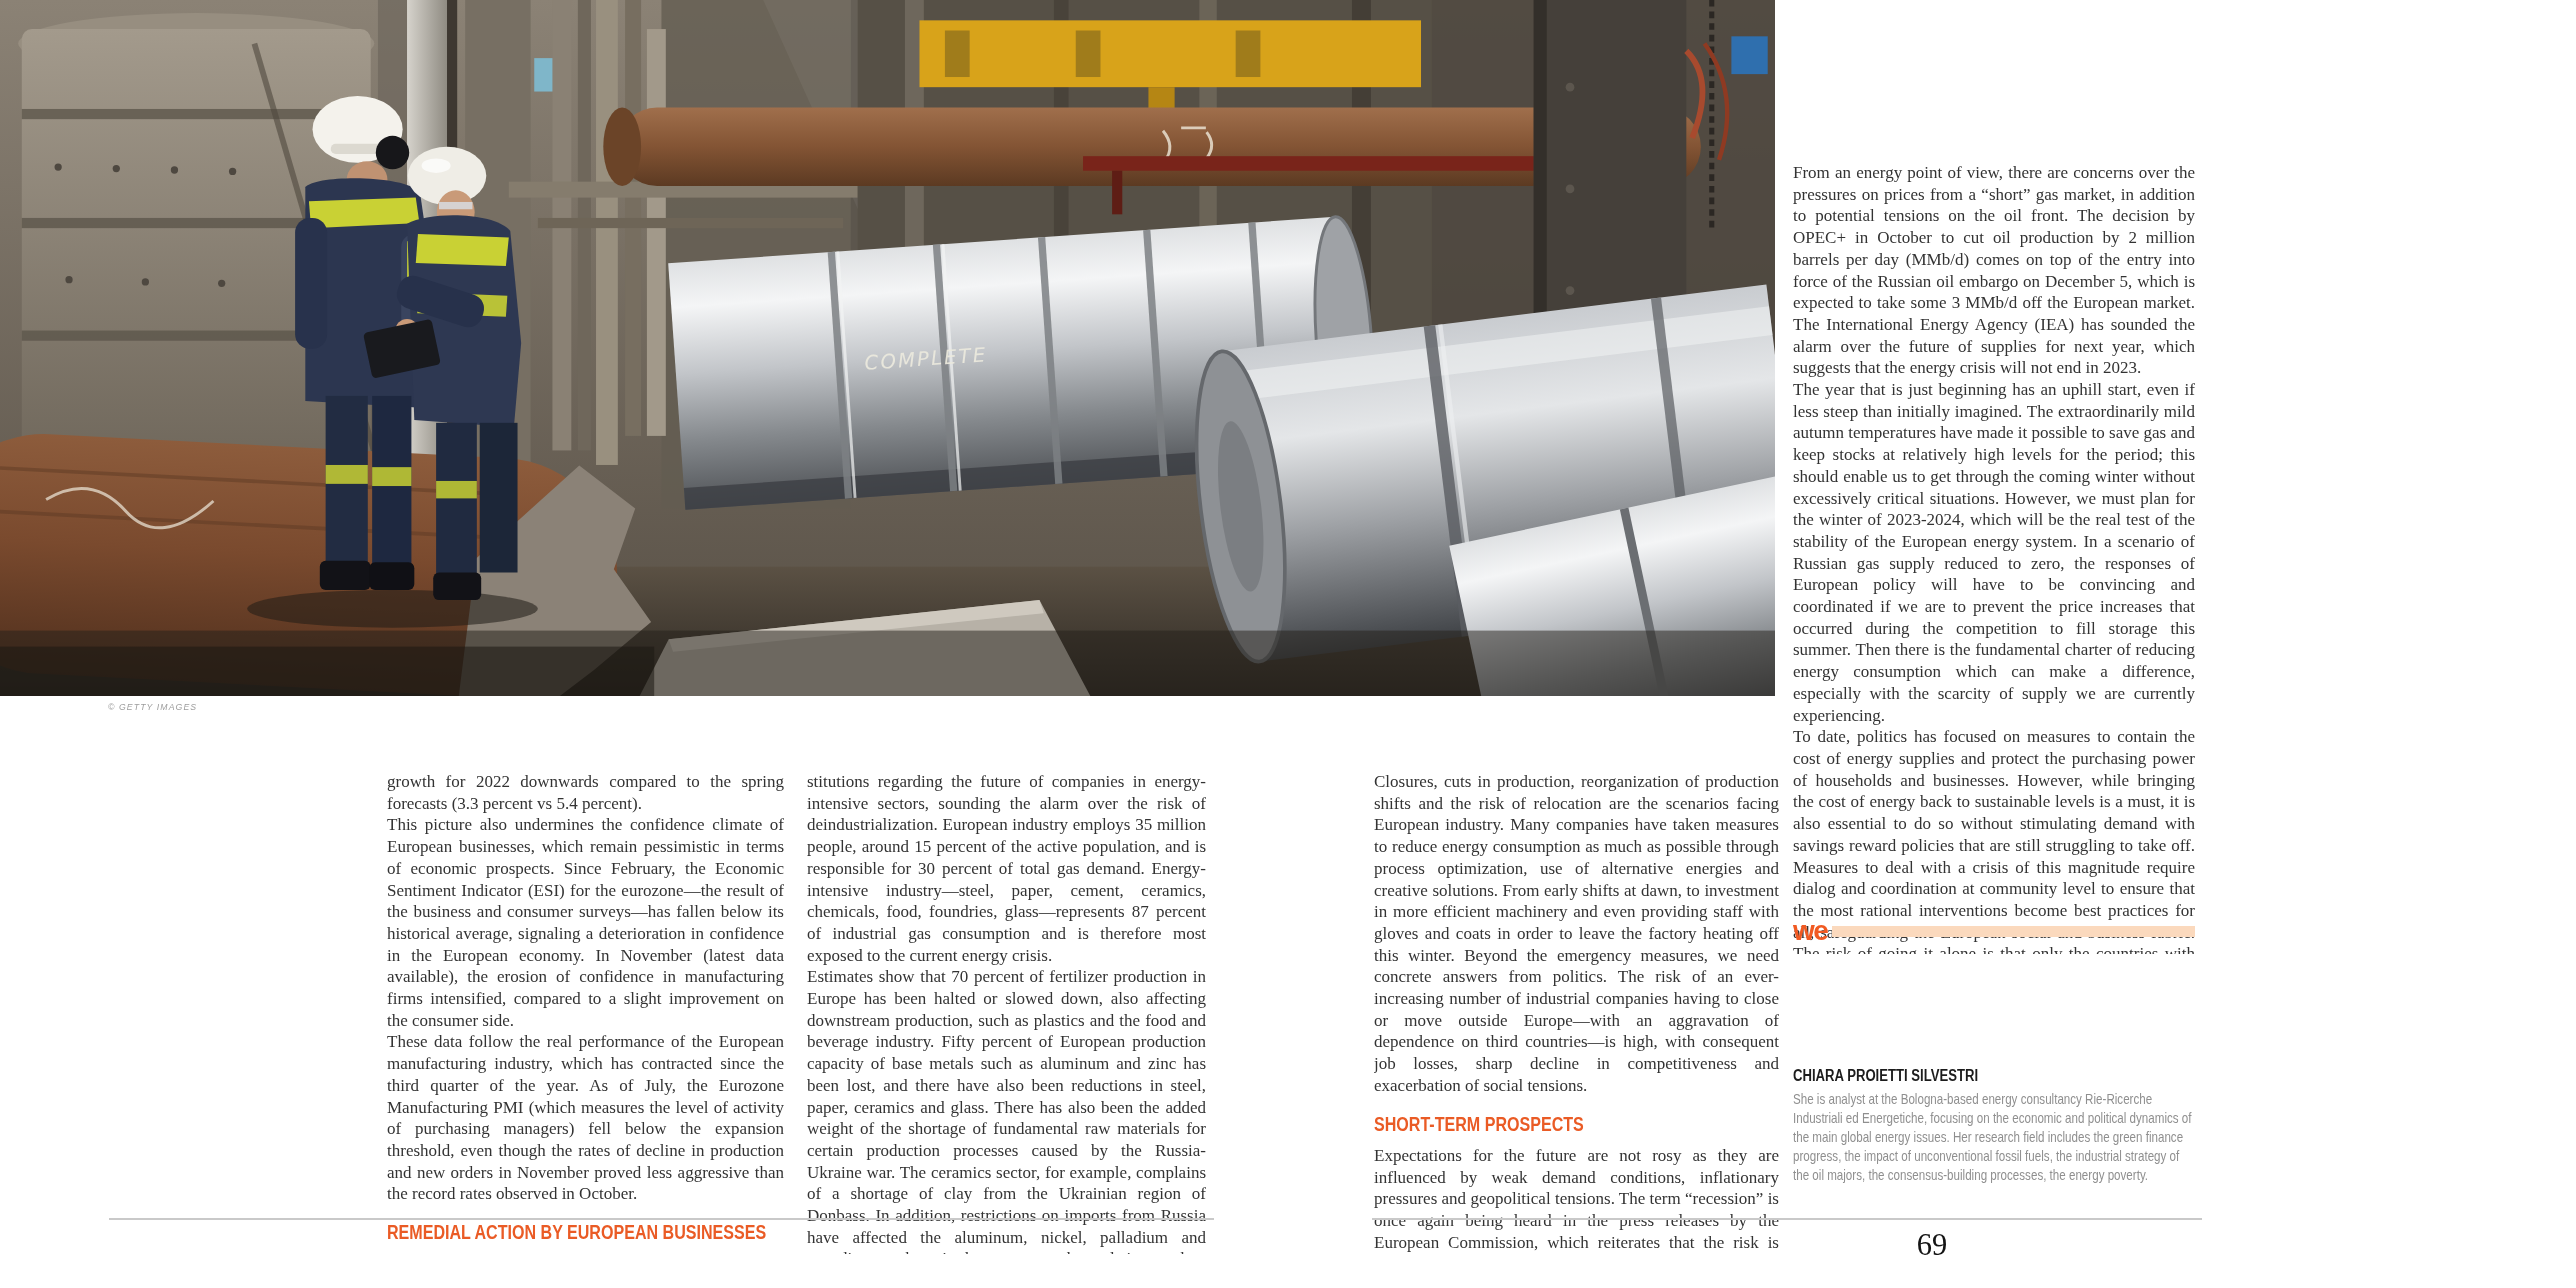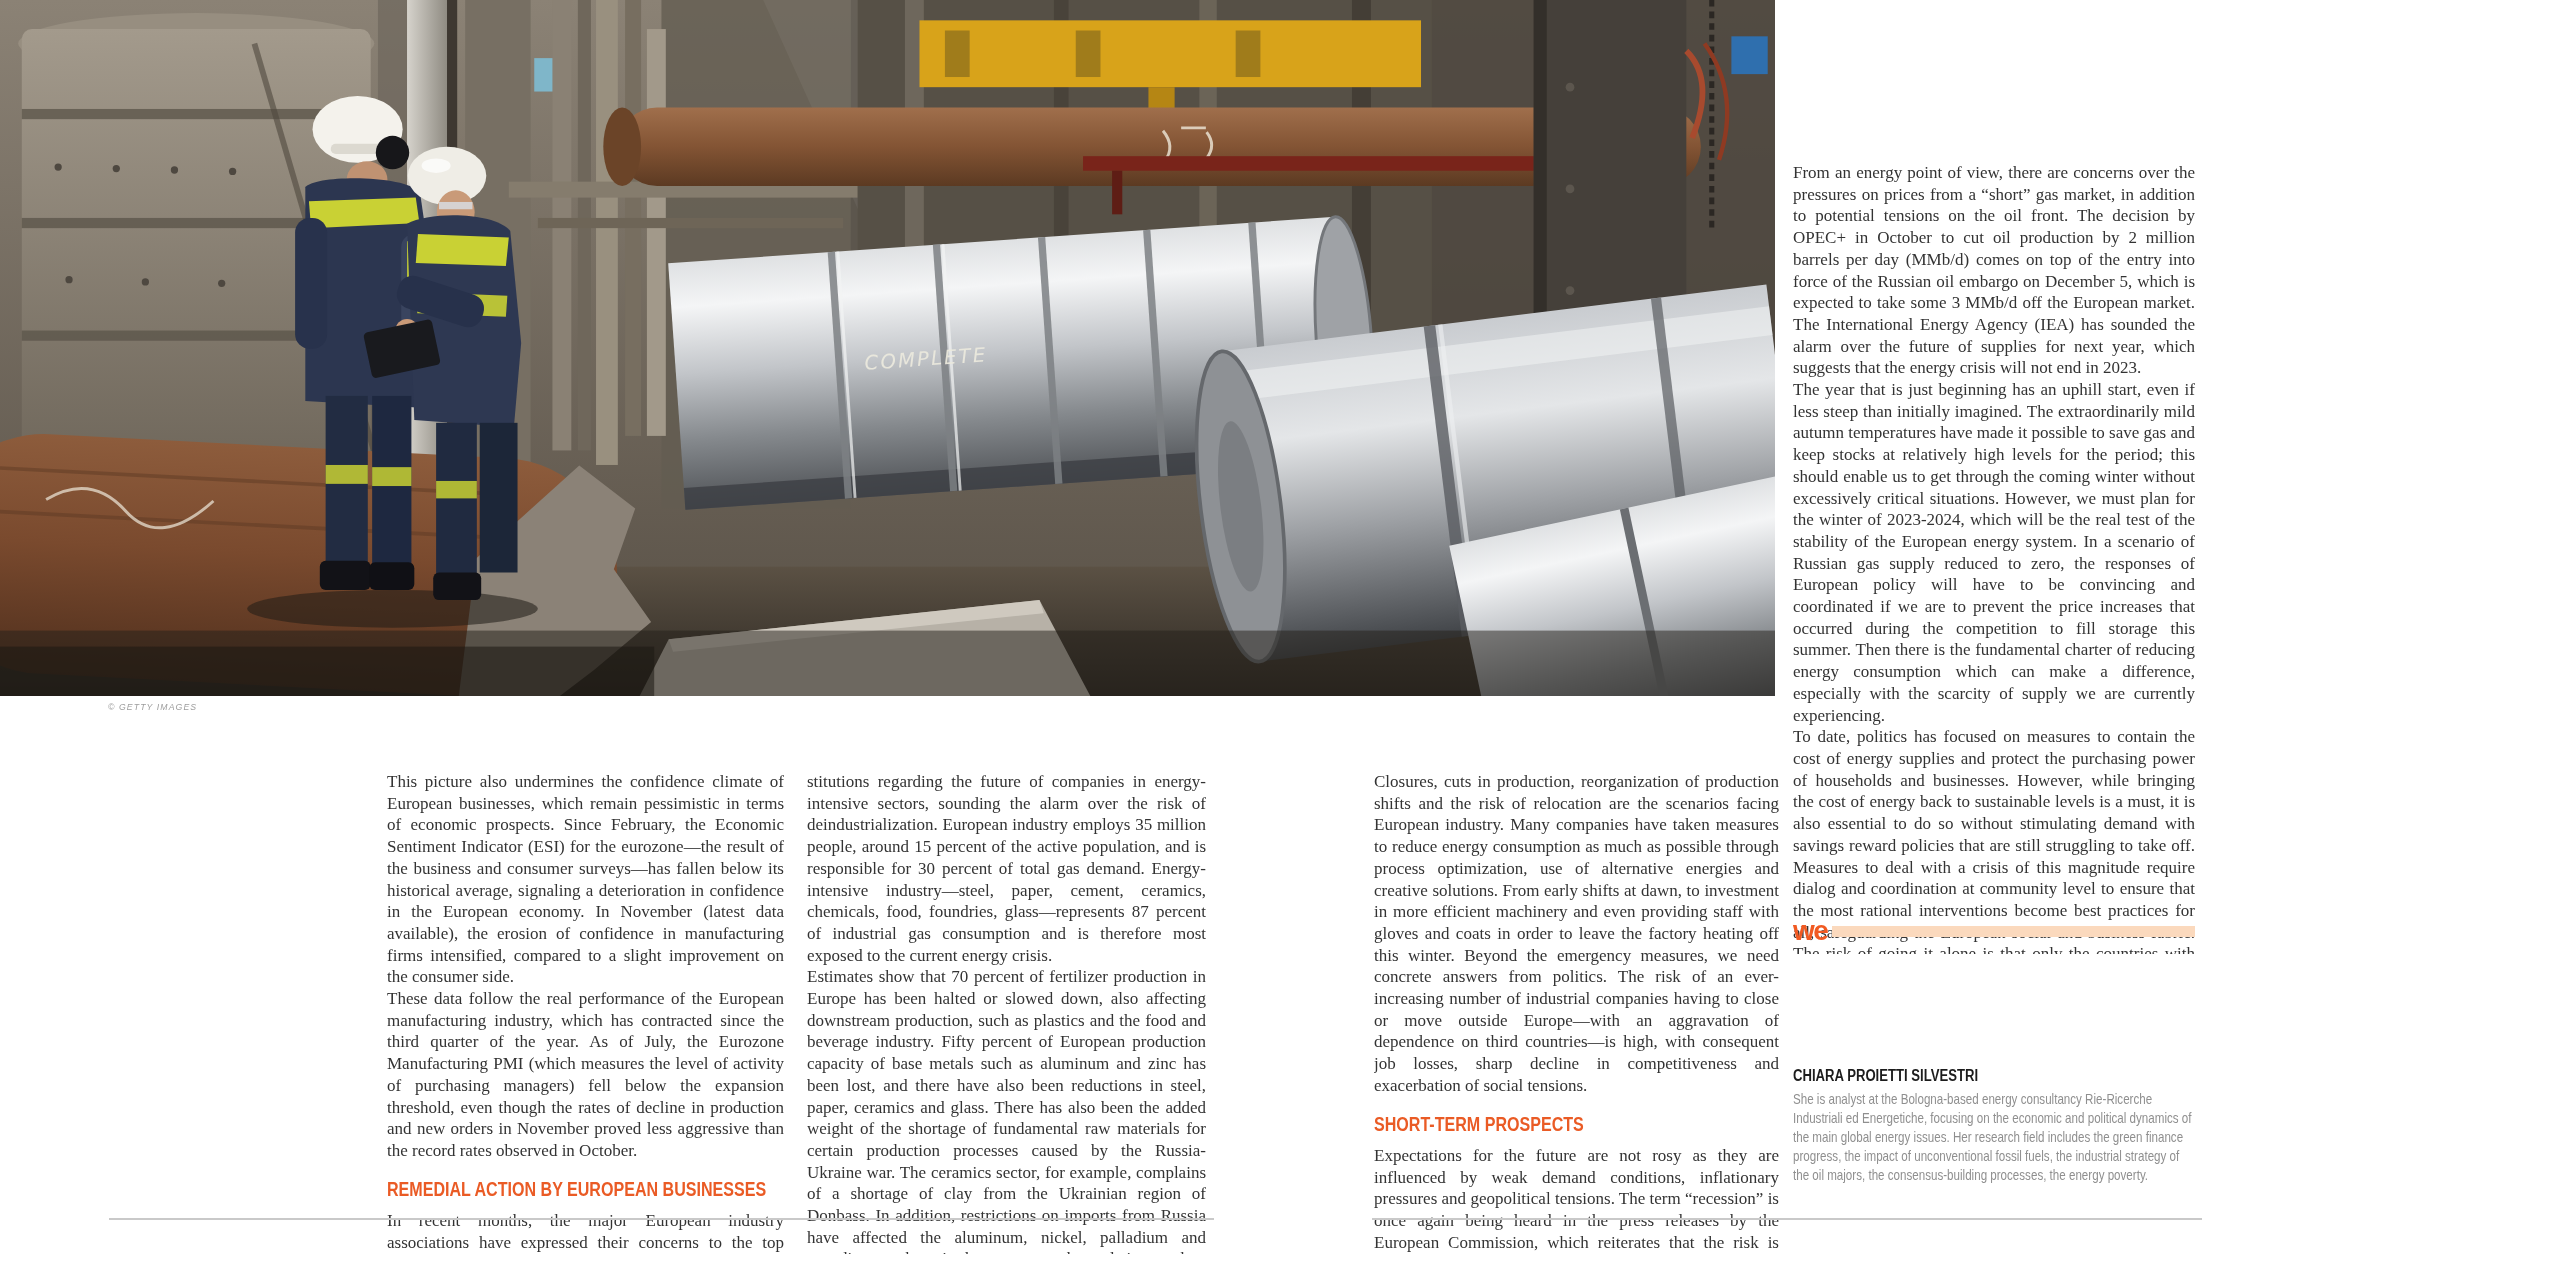--- a/index.html
+++ b/index.html
@@ -261,20 +261,21 @@
       </g>
 
       <rect x="0" y="868" width="2442" height="90" fill="#241f1a" opacity=".5"></rect>
       <rect x="0" y="890" width="900" height="68" fill="#1c1813" opacity=".55"></rect>
     </svg>
   </div>
 
   <div class="abs credit">© GETTY IMAGES</div>
 
   <div class="abs col col1">
+    <p>growth for 2022 downwards compared to the spring forecasts (3.3 percent vs 5.4 percent).</p>
     <p>This picture also undermines the confidence climate of European businesses, which remain pessimistic in terms of economic prospects. Since February, the Economic Sentiment Indicator (ESI) for the eurozone—the result of the business and consumer surveys—has fallen below its historical average, signaling a deterioration in confidence in the European economy. In November (latest data available), the erosion of confidence in manufacturing firms intensified, compared to a slight improvement on the consumer side.</p>
     <p>These data follow the real performance of the European manufacturing industry, which has contracted since the third quarter of the year. As of July, the Eurozone Manufacturing PMI (which measures the level of activity of purchasing managers) fell below the expansion threshold, even though the rates of decline in production and new orders in November proved less aggressive than the record rates observed in October.</p>
     <h3 class="sec">REMEDIAL ACTION BY EUROPEAN BUSINESSES</h3>
     <p>In recent months, the major European industry associations have expressed their concerns to the top levels of the EU in-</p>
   </div>
 
   <div class="abs col col2">
     <p>stitutions regarding the future of companies in energy-intensive sectors, sounding the alarm over the risk of deindustrialization. European industry employs 35 million people, around 15 percent of the active population, and is responsible for 30 percent of total gas demand. Energy-intensive industry—steel, paper, cement, ceramics, chemicals, food, foundries, glass—represents 87 percent of industrial gas consumption and is therefore most exposed to the current energy crisis.</p>
     <p>Estimates show that 70 percent of fertilizer production in Europe has been halted or slowed down, also affecting downstream production, such as plastics and the food and beverage industry. Fifty percent of European production capacity of base metals such as aluminum and zinc has been lost, and there have also been reductions in steel, paper, ceramics and glass. There has also been the added weight of the shortage of fundamental raw materials for certain production processes caused by the Russia-Ukraine war. The ceramics sector, for example, complains of a shortage of clay from the Ukrainian region of Donbass. In addition, restrictions on imports from Russia have affected the aluminum, nickel, palladium and vanadium markets; in the same way, the trade in potash—an essential input in the production of fertilizers—has been affected.</p>
   </div>
@@ -296,15 +297,16 @@
     <div class="endbar"></div>
   </div>
 
   <div class="abs author">
     <div class="author-name">CHIARA PROIETTI SILVESTRI</div>
     <div class="author-bio">She is analyst at the Bologna-based energy consultancy Rie-Ricerche Industriali ed Energetiche, focusing on the economic and political dynamics of the main global energy issues. Her research field includes the green finance progress, the impact of unconventional fossil fuels, the industrial strategy of the oil majors, the consensus-building processes, the energy poverty.</div>
   </div>
 
   <div class="abs rule rule-left"></div>
   <div class="abs rule rule-right"></div>
+  <div class="abs pagenum pagenum-right">69</div>
 
 </div>
 
 
 </body></html>

